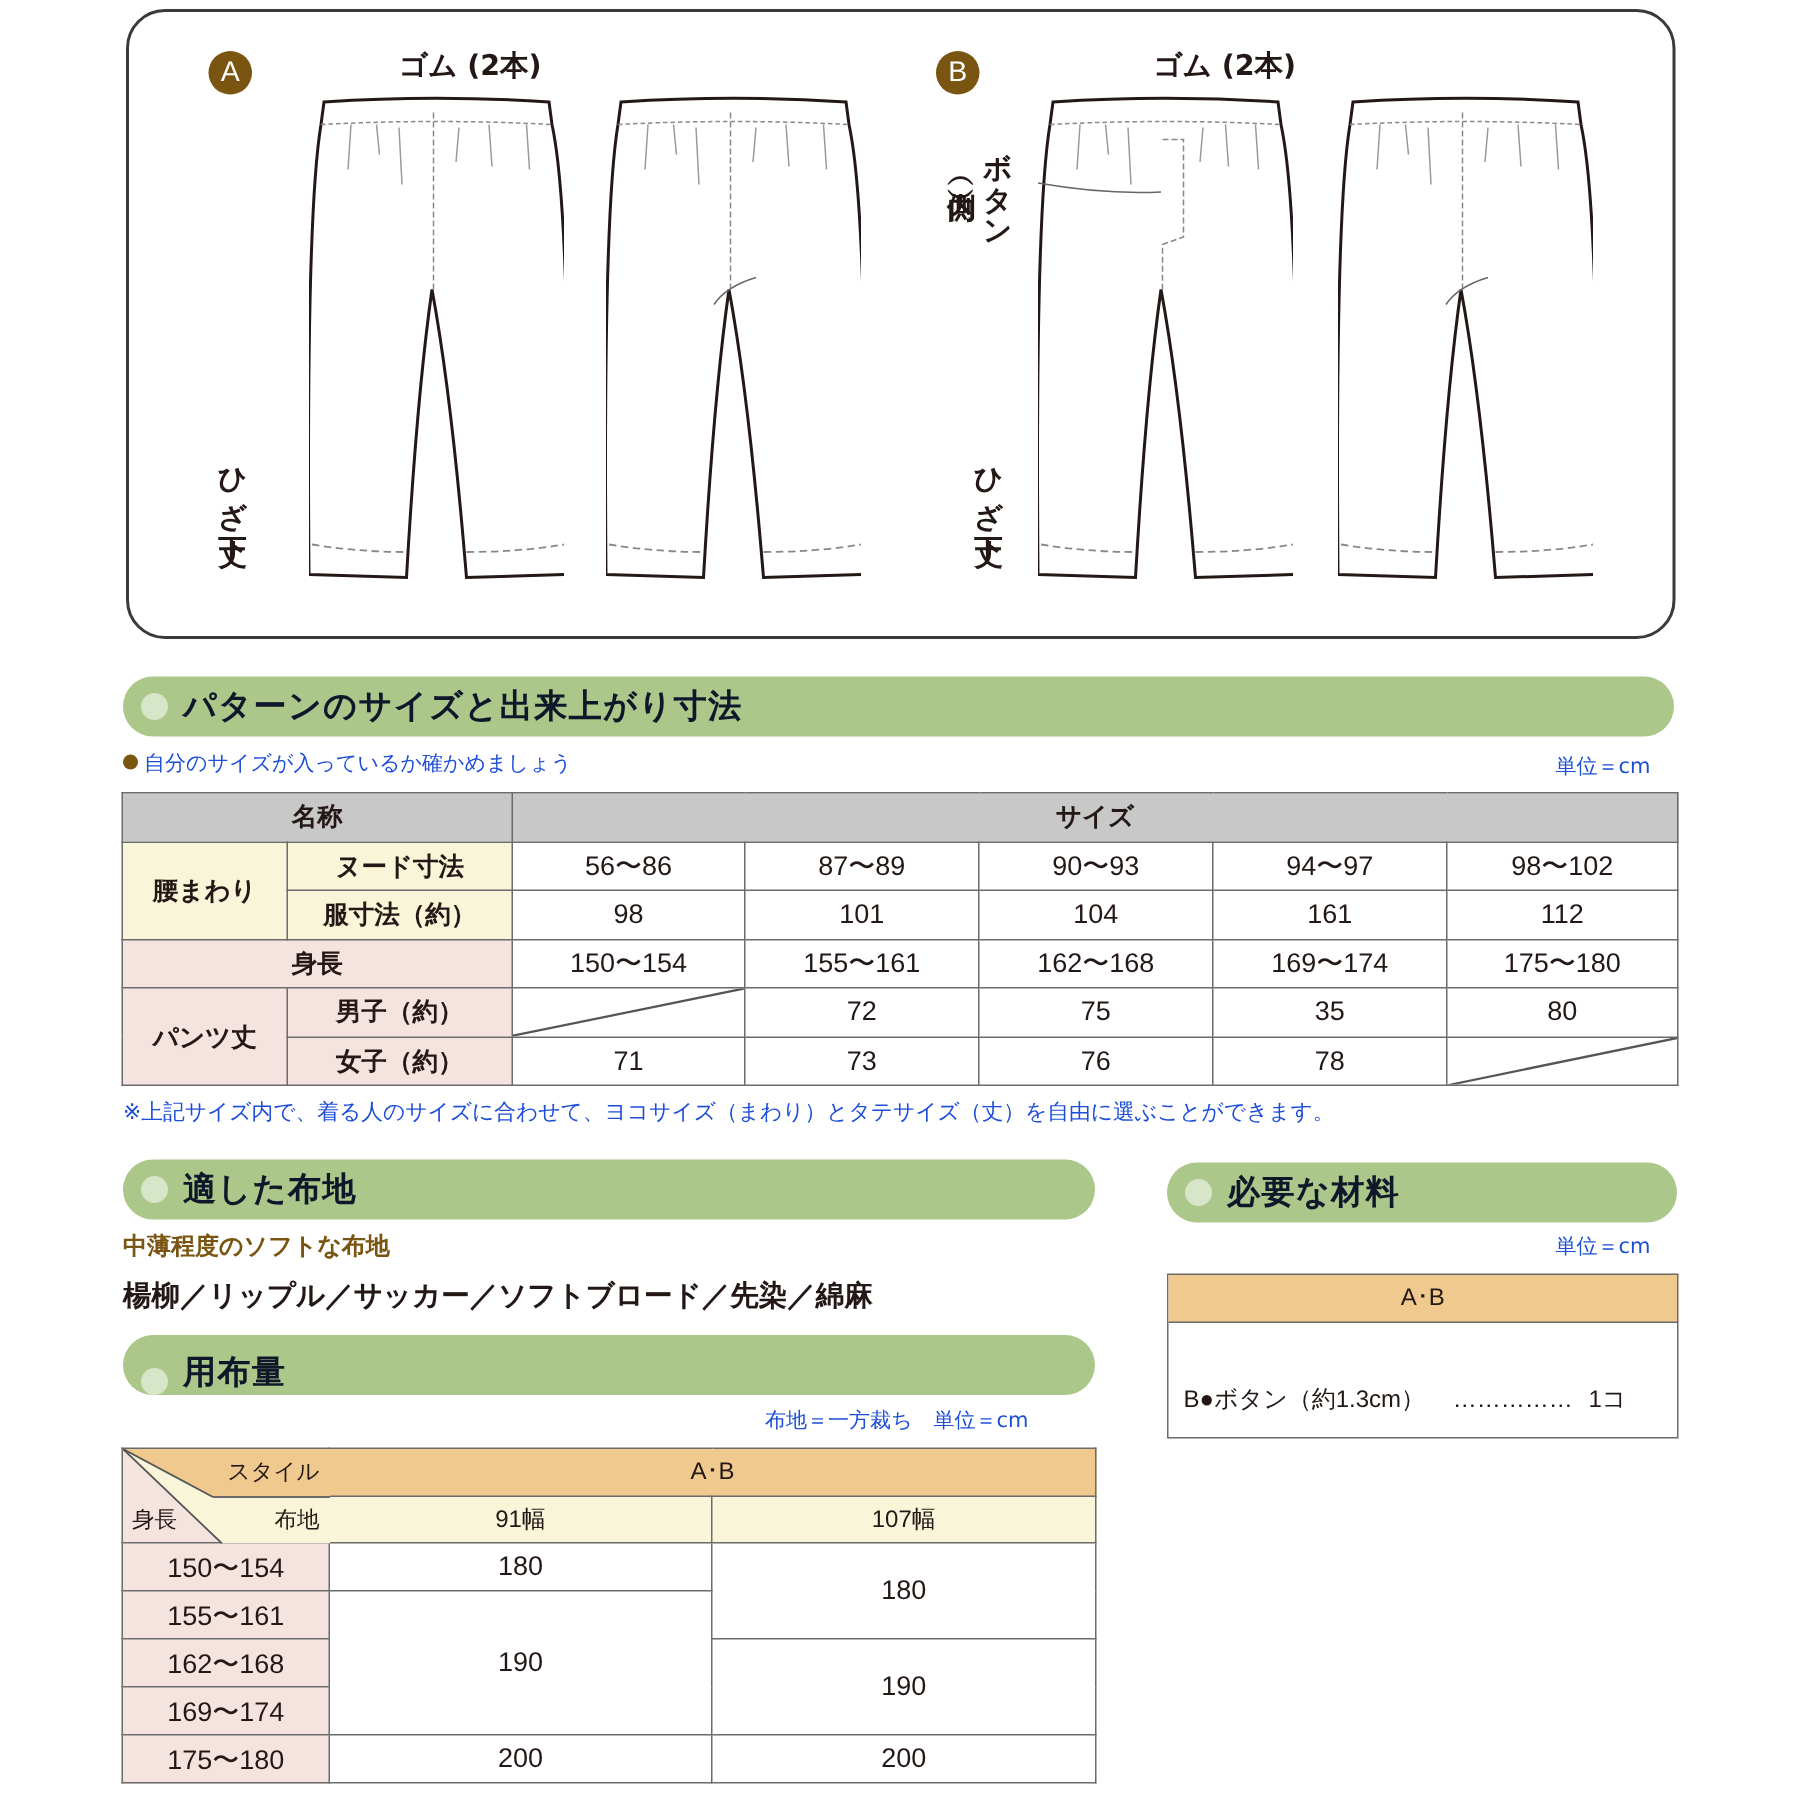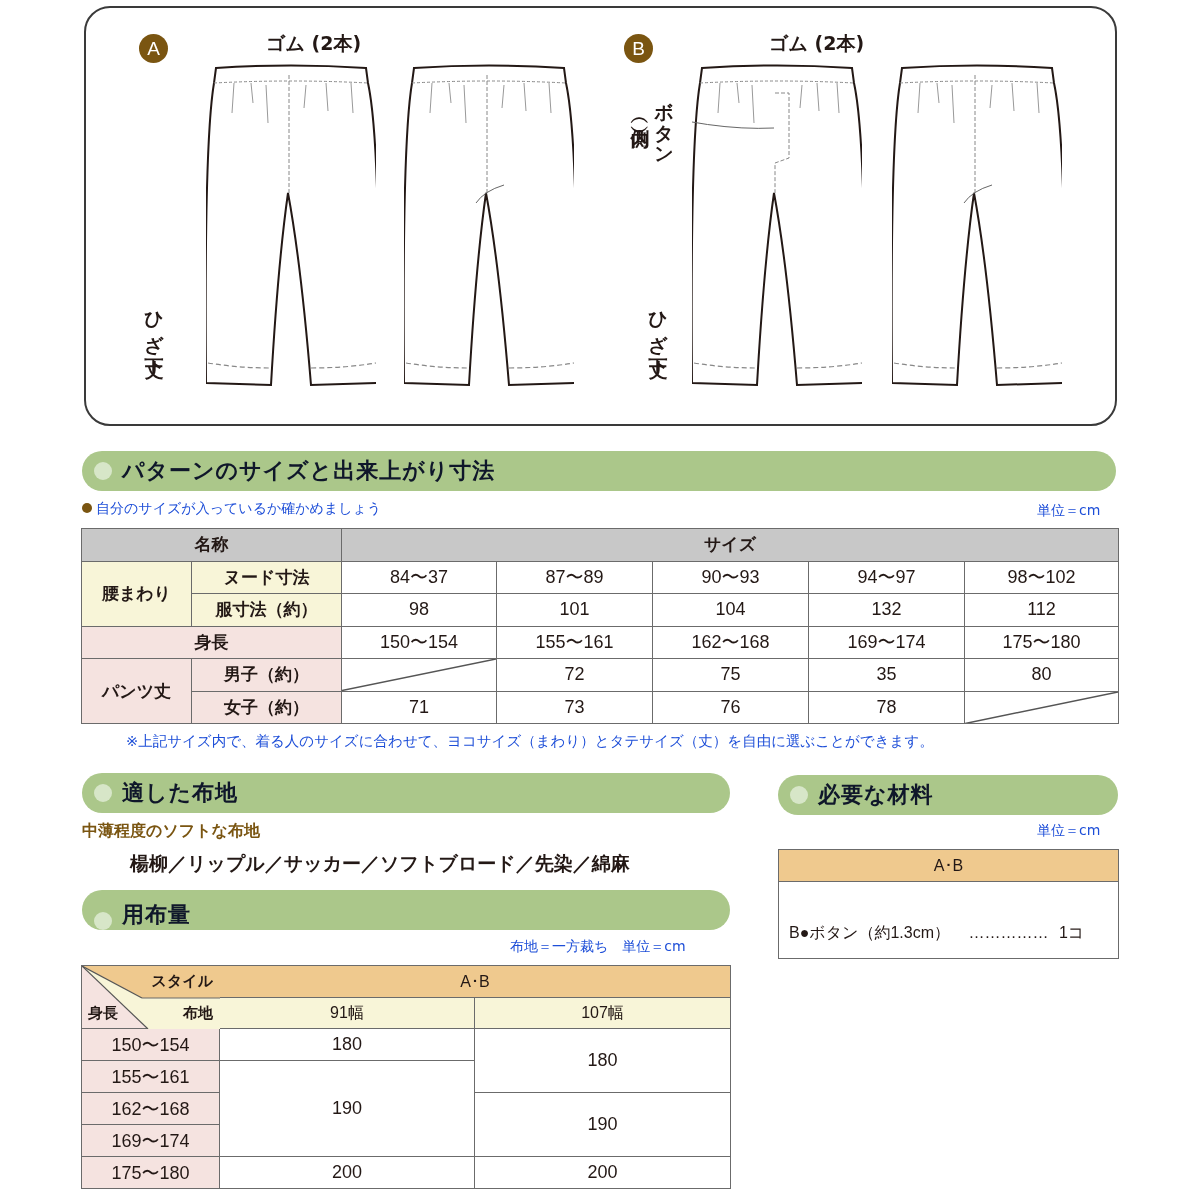--- a/index.html
+++ b/index.html
@@ -50,21 +50,21 @@
   .mat-head { height: 32px; background: #efc98e; border-bottom: 1.5px solid #6b6b6b; text-align: center; line-height: 32px; font-size: 16px; font-family: "Liberation Sans", sans-serif; }
   .mat-row { position: absolute; left: 10px; font-size: 16px; white-space: nowrap; font-family: "Liberation Sans", "DejaVu Sans", sans-serif; }
 
   
   .yard-table td { border: 1.5px solid #6b6b6b; text-align: center; font-size: 18px; font-family: "Liberation Sans", sans-serif; }
   .yard-table .orange { background: #efc98e; font-size: 16px; }
   .yard-table .cream { background: #f8f5d8; font-size: 16px; }
   .yard-table .pink { background: #f5e3e0; }
   .corner { position: relative; padding: 0; }
   .corner svg { position: absolute; left: 0; top: 0; }
-  .corner .lbl { position: absolute; font-size: 15px; font-weight: bold; font-family: "DejaVu Sans", sans-serif; }
+  .corner .lbl { position: absolute; font-size: 15px; font-weight: normal; font-family: "DejaVu Sans", sans-serif; }
 </style>
 </head>
 <body>
 
 <div class="illus">
 
   <div class="badge" style="left:53px; top:26px;">A</div>
   <div class="callout" style="left:180px; top:23px;">ゴム (2本)</div>
   <div class="vtext" style="left:56px; top:290px;">ひざ下丈</div>
 
@@ -127,32 +127,32 @@
       <col style="width:154px">
   </colgroup>
   <tbody>
       <tr>
     <td class="hd" colspan="2">名称</td>
     <td class="hd" colspan="5">サイズ</td>
   </tr>
   <tr>
     <td class="yel" rowspan="2">腰まわり</td>
     <td class="yel">ヌード寸法</td>
-    <td>84〜37</td>
+    <td>56〜86</td>
     <td>87〜89</td>
     <td>90〜93</td>
     <td>94〜97</td>
     <td>98〜102</td>
   </tr>
   <tr>
     <td class="yel">服寸法（約）</td>
     <td>98</td>
     <td>101</td>
     <td>104</td>
-    <td>132</td>
+    <td>161</td>
     <td>112</td>
   </tr>
   <tr>
     <td class="pink" colspan="2">身長</td>
     <td>150〜154</td>
     <td>155〜161</td>
     <td>162〜168</td>
     <td>169〜174</td>
     <td>175〜180</td>
   </tr>
@@ -176,28 +176,28 @@
     <td>76</td>
     <td>78</td>
     <td class="diag">
       <svg preserveAspectRatio="none" viewBox="0 0 100 100">
             <line x1="0" y1="100" x2="100" y2="0" stroke="#555" stroke-width="1.5" vector-effect="non-scaling-stroke"></line>
           </svg>
     </td>
   </tr>
 </tbody>
   </table>
-<div class="note" style="left:82px; top:732px; font-size:14.5px;margin-left:44px;">※上記サイズ内で、着る人のサイズに合わせて、ヨコサイズ（まわり）とタテサイズ（丈）を自由に選ぶことができます。</div>
+<div class="note" style="left:82px; top:732px; font-size:14.5px;">※上記サイズ内で、着る人のサイズに合わせて、ヨコサイズ（まわり）とタテサイズ（丈）を自由に選ぶことができます。</div>
 
 <div class="sec" style="left:82px; top:773px; width:648px;">
   <span class="dot"></span>
   <span class="title">適した布地</span>
 </div>
 <div class="fabric-sub" style="left:82px; top:821px;">中薄程度のソフトな布地</div>
-<div class="fabric-list" style="left:82px; top:851px;margin-left:48px;">楊柳／リップル／サッカー／ソフトブロード／先染／綿麻</div>
+<div class="fabric-list" style="left:82px; top:851px;">楊柳／リップル／サッカー／ソフトブロード／先染／綿麻</div>
 
 <div class="sec" style="left:778px; top:775px; width:340px;">
   <span class="dot"></span>
   <span class="title">必要な材料</span>
 </div>
 <div class="note" style="left:1037px; top:822px;">単位＝cm</div>
 <div class="mat-box">
   <div class="mat-head">A･B</div>
   <div class="mat-row" style="top:73px;">
     <span>B●ボタン（約1.3cm）</span>

